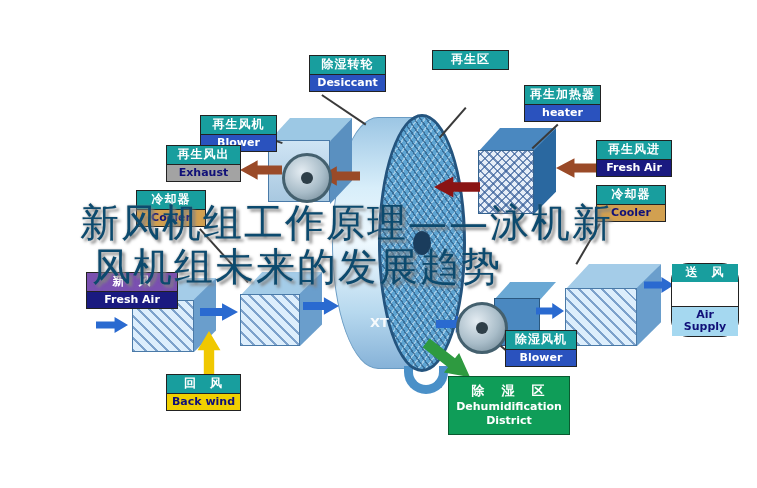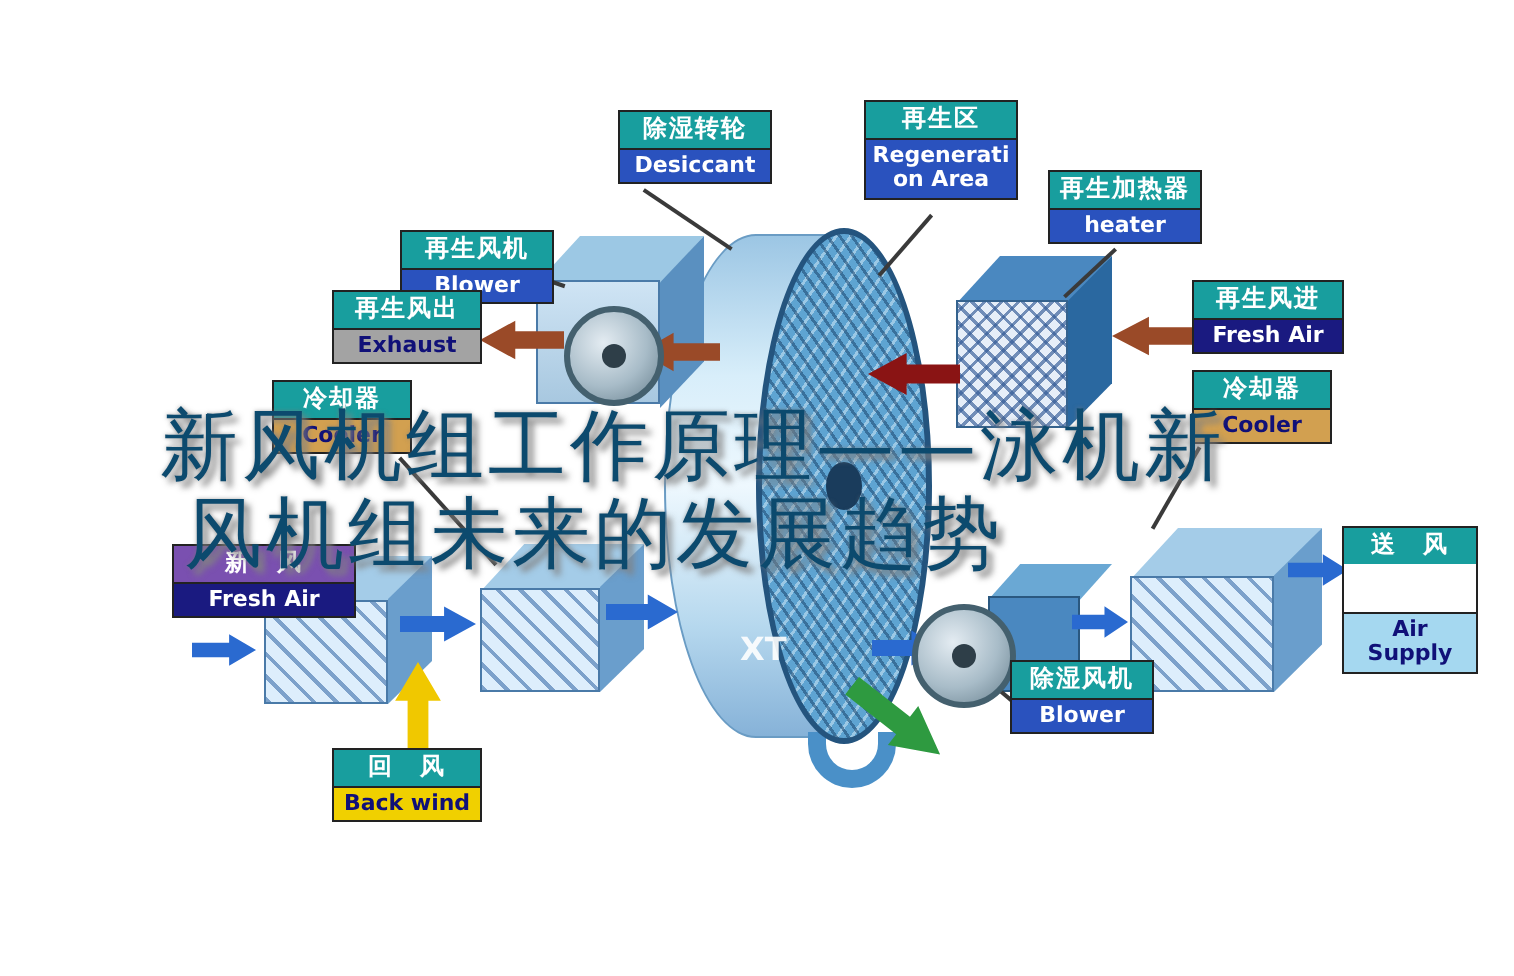--- a/index.html
+++ b/index.html
@@ -31,21 +31,21 @@
     background:linear-gradient(180deg,#9cc6e4,#d8eefa 28%,#eef8fe 50%,#b6d8ee 78%,#86b2d8);
     border:1px solid #6a9cc4;
     border-top-left-radius:46px 126px; border-bottom-left-radius:46px 126px; }
   .wheel-face { position:absolute; left:378px; top:114px; width:88px; height:258px; z-index:3;
     border-radius:50%; border:3px solid #24547e; background-color:#5ea4d2;
     background-image:repeating-linear-gradient(55deg, rgba(20,60,100,.5) 0 1.5px, transparent 1.5px 5px),
                      repeating-linear-gradient(-55deg, rgba(230,244,252,.45) 0 1.5px, transparent 1.5px 6px); }
   .wheel-hub { position:absolute; left:413px; top:231px; width:18px; height:24px; border-radius:50%; background:#1a3c5c; z-index:4; }
   .wheel-stand { position:absolute; left:404px; top:366px; width:44px; height:28px; z-index:2;
     border:9px solid #4a90c8; border-top:none; border-radius:0 0 44px 44px; }
-  .wheel-mark { position:absolute; left:370px; top:315px; z-index:4; color:#fff; font-size:16px; font-weight:bold; opacity:.9; }
+  .wheel-mark { position:absolute; left:370px; top:315px; z-index:4; color:#fff; font-size:13px; font-weight:bold; opacity:.9; }
 
   
   .fan { position:absolute; border-radius:50%; z-index:5; border:3px solid #44606e;
     background:radial-gradient(circle at 38% 35%, #e4ecf2, #a8bcc8 55%, #68808e); }
   .fan-hub { position:absolute; border-radius:50%; background:#2e3e48; z-index:6; }
 
   
   .arrow { position:absolute; z-index:4;
     clip-path:polygon(0 30%, 58% 30%, 58% 6%, 100% 50%, 58% 94%, 58% 70%, 0 70%); }
   .arrow.left { transform:rotate(180deg); }
@@ -136,21 +136,20 @@
     <span class="row-en" style="background:#2a52be;color:#fff;">Blower</span>
   </div>
 
   <div class="label2" style="left:281px;top:55px;width:77px;margin-left:28px;">
     <span class="row-cn" style="background:#189e9e;">除湿转轮</span>
     <span class="row-en" style="background:#2a52be;color:#fff;">Desiccant</span>
   </div>
 
   <div class="label2" style="left:432px;top:50px;width:77px;">
     <span class="row-cn" style="background:#189e9e;">再生区</span>
-    <span class="row-en" style="background:#2a52be;color:#fff;">Regeneration Area</span>
   </div>
 
   <div class="label2" style="left:524px;top:85px;width:77px;">
     <span class="row-cn" style="background:#189e9e;">再生加热器</span>
     <span class="row-en" style="background:#2a52be;color:#fff;">heater</span>
   </div>
 
   <div class="label2" style="left:166px;top:145px;width:75px;">
     <span class="row-cn" style="background:#189e9e;">再生风出</span>
     <span class="row-en" style="background:#a3a3a3;color:#101078;">Exhaust</span>
@@ -174,27 +173,32 @@
   <div class="label2" style="left:596px;top:140px;width:76px;">
     <span class="row-cn" style="background:#189e9e;">再生风进</span>
     <span class="row-en" style="background:#1a1a80;color:#fff;">Fresh Air</span>
   </div>
 
   <div class="label2" style="left:596px;top:185px;width:70px;">
     <span class="row-cn" style="background:#189e9e;">冷却器</span>
     <span class="row-en" style="background:#d2a050;color:#101078;">Cooler</span>
   </div>
 
-  <div class="label2" style="left:671px;top:263px;width:68px;">
+  <div class="label2" style="left:671px;top:263px;width:68px;border-radius:17px;">
     <span class="row-cn" style="background:#189e9e;">送　风</span>
     <span class="row-en" style="background:#a5d8f0;color:#101078;margin-top:24px;">Air Supply</span>
   </div>
 
   <div class="label2" style="left:505px;top:330px;width:72px;">
     <span class="row-cn" style="background:#189e9e;">除湿风机</span>
     <span class="row-en" style="background:#2a52be;color:#fff;">Blower</span>
   </div>
 
+  <div class="label-green" style="left:448px;top:376px;width:122px;">
+    <span class="gcn">除　湿　区</span>
+    <span class="gen">Dehumidification</span>
+    <span class="gen">District</span>
+  </div>
 
   <div class="title-line" style="left:80px;top:196px;">新风机组工作原理——泳机新</div>
   <div class="title-line" style="left:92px;top:240px;">风机组未来的发展趋势</div>
 
 </div>
 
 </body></html>

